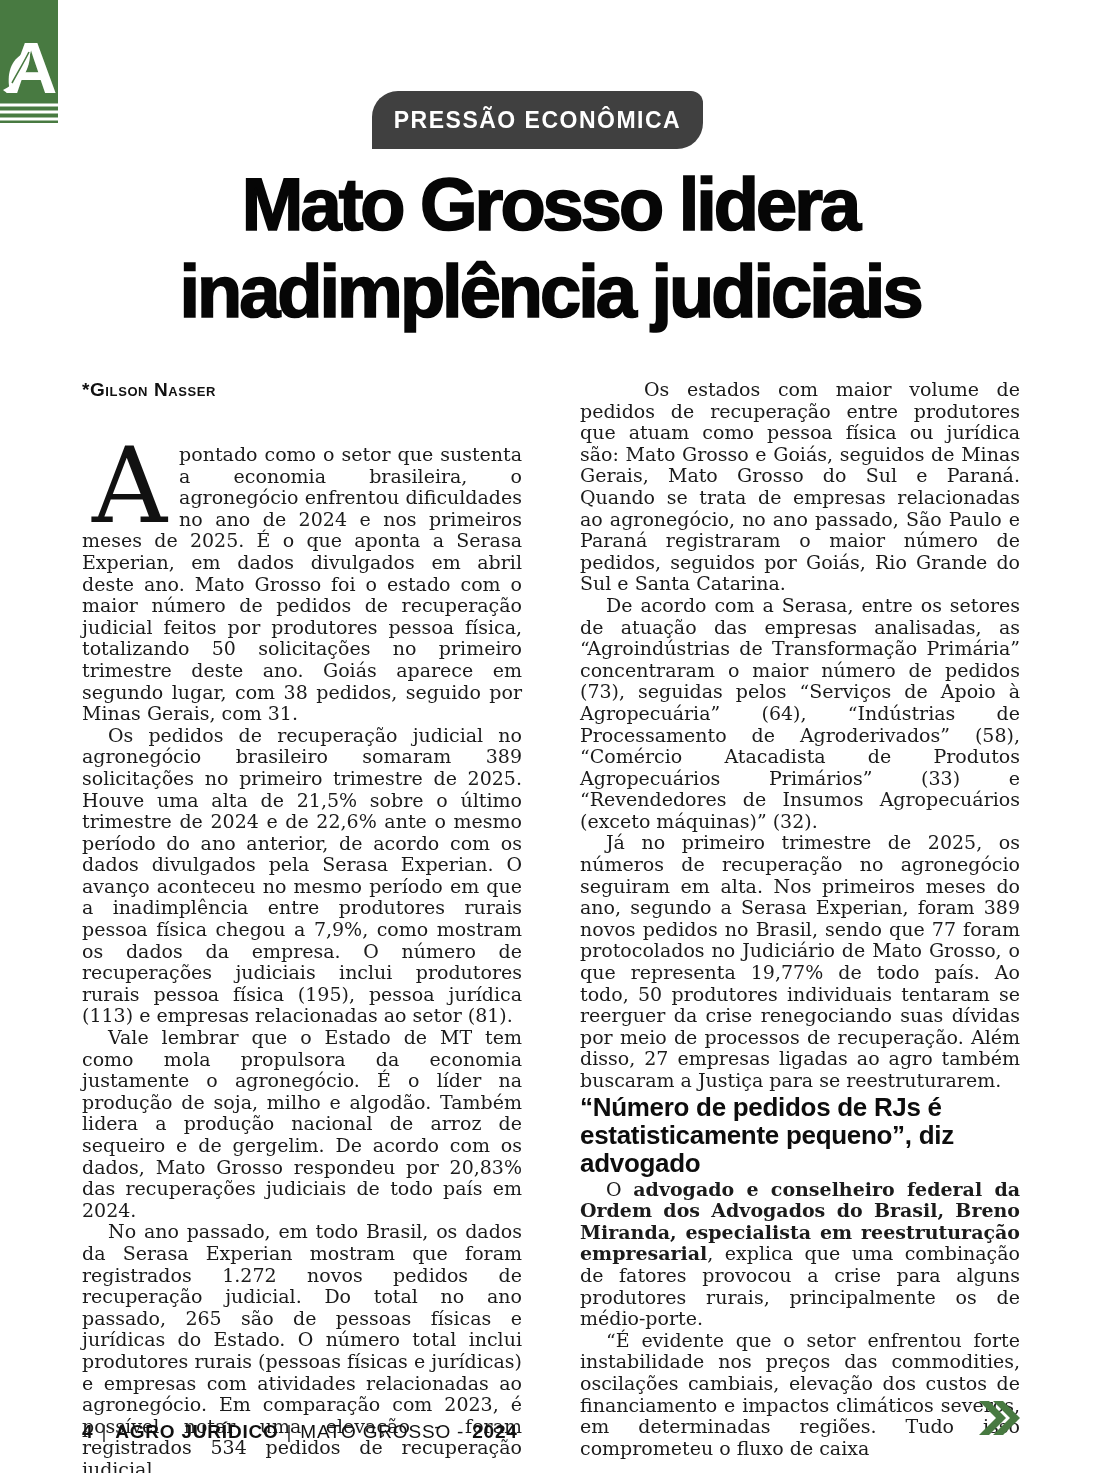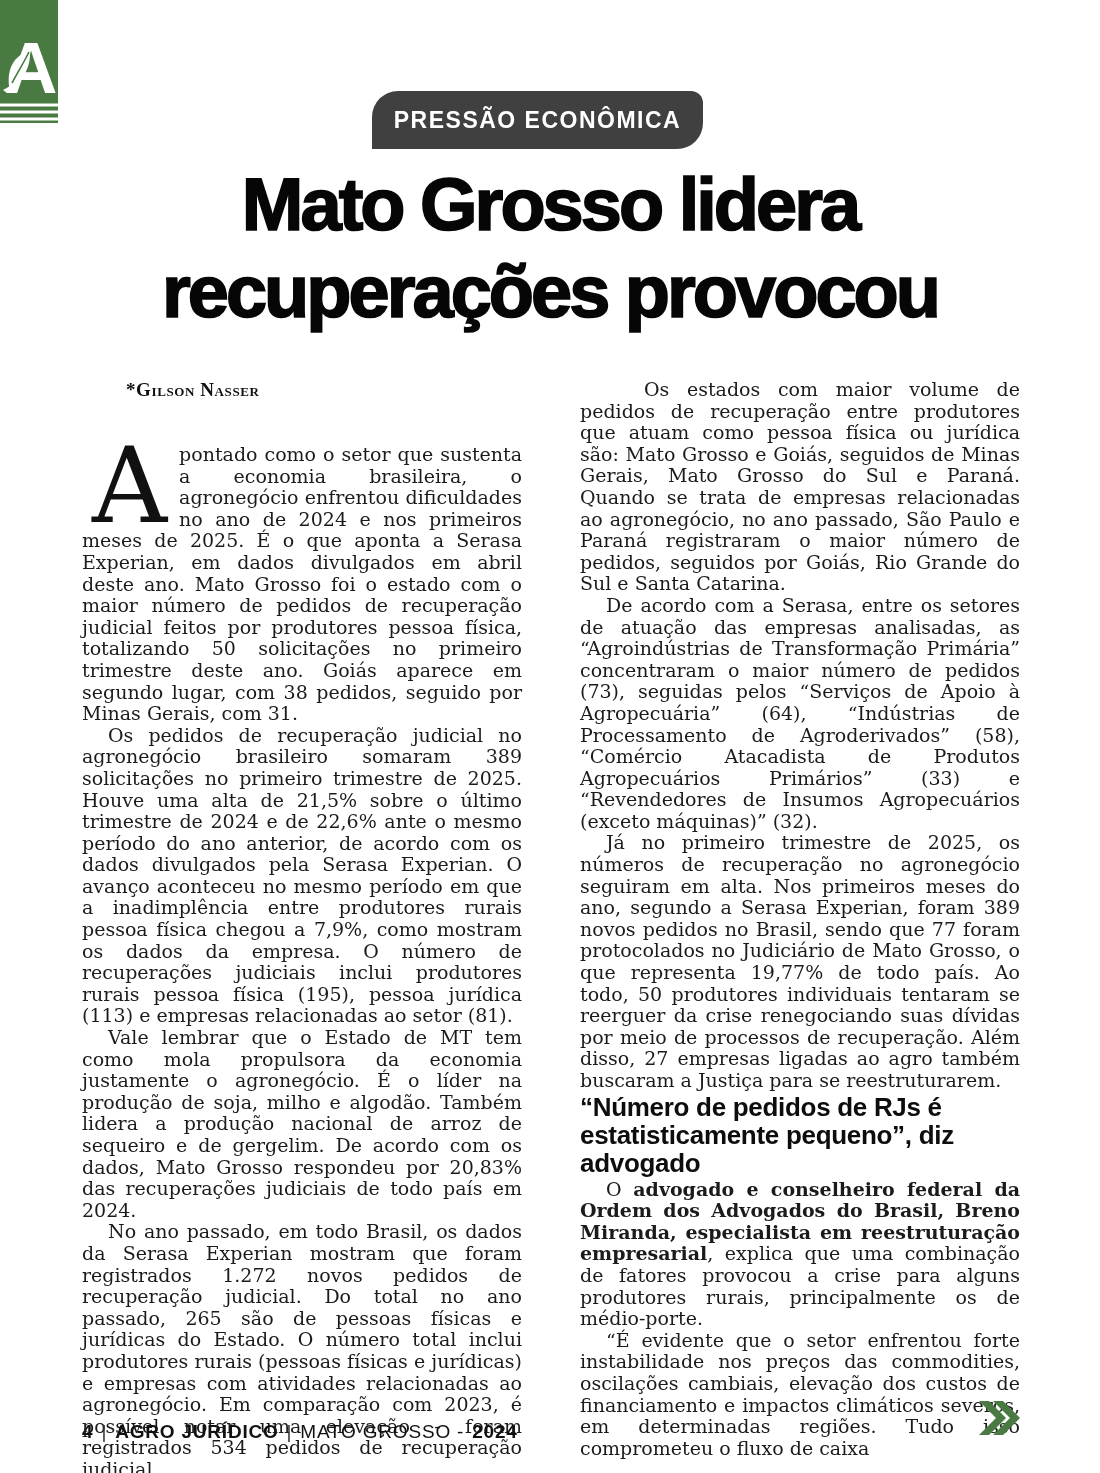--- a/index.html
+++ b/index.html
@@ -23,23 +23,23 @@
     font-family:"Liberation Sans", sans-serif; font-weight:900;
     font-size:74px; line-height:87px; letter-spacing:-3px;
     color:#060606; -webkit-text-stroke:1.7px #060606;
   }
   .headline .hl-line { display:block; }
 
   .columns { display:flex; justify-content:space-between; margin:44px 80px 0 82px; }
   .col { width:440px; }
 
   .byline {
-    font-family:Liberation Serif, serif; font-weight:bold;
+    font-family:Liberation Sans, sans-serif; font-weight:bold;
     font-variant:small-caps; font-size:19px; letter-spacing:0.6px;
-    color:#111; margin-bottom:43px; line-height:22px;margin-left:44px;
+    color:#111; margin-bottom:43px; line-height:22px;
   }
 
   p.body-p {
     text-align:justify; font-size:19px; line-height:21.6px;
     color:#1b1b1b; hyphens:auto;
   }
   p.indent { text-indent:26px; }
   p.indent-big { text-indent:64px; }
 
   .dropcap {
@@ -89,21 +89,21 @@
       <rect x="0" y="117.5" width="58" height="3" fill="#ffffff"></rect>
     </g>
   </svg>
 
   <div class="badge">
     <span>PRESSÃO ECONÔMICA</span>
   </div>
 
   <h1 class="headline">
     <span class="hl-line">Mato Grosso lidera</span>
-    <span class="hl-line">recuperações provocou</span>
+    <span class="hl-line">inadimplência judiciais</span>
   </h1>
 
   <div class="columns">
 
     <div class="col">
       <div class="byline">*Gilson Nasser</div>
       <p class="body-p"><span class="dropcap">A</span><span>pontado como o setor que sustenta a economia brasileira, o agronegócio enfrentou dificuldades no ano de 2024 e nos primeiros meses de 2025. É o que aponta a Serasa Experian, em dados divulgados em abril deste ano. Mato Grosso foi o estado com o maior número de pedidos de recuperação judicial feitos por produtores pessoa física, totalizando 50 solicitações no primeiro trimestre deste ano. Goiás aparece em segundo lugar, com 38 pedidos, seguido por Minas Gerais, com 31.</span></p>
       <p class="body-p indent">Os pedidos de recuperação judicial no agronegócio brasileiro somaram 389 solicitações no primeiro trimestre de 2025. Houve uma alta de 21,5% sobre o último trimestre de 2024 e de 22,6% ante o mesmo período do ano anterior, de acordo com os dados divulgados pela Serasa Experian. O avanço aconteceu no mesmo período em que a inadimplência entre produtores rurais pessoa física chegou a 7,9%, como mostram os dados da empresa. O número de recuperações judiciais inclui produtores rurais pessoa física (195), pessoa jurídica (113) e empresas relacionadas ao setor (81).</p>
       <p class="body-p indent">Vale lembrar que o Estado de MT tem como mola propulsora da economia justamente o agronegócio. É o líder na produção de soja, milho e algodão. Também lidera a produção nacional de arroz de sequeiro e de gergelim. De acordo com os dados, Mato Grosso respondeu por 20,83% das recuperações judiciais de todo país em 2024.</p>
       <p class="body-p indent">No ano passado, em todo Brasil, os dados da Serasa Experian mostram que foram registrados 1.272 novos pedidos de recuperação judicial. Do total no ano passado, 265 são de pessoas físicas e jurídicas do Estado. O número total inclui produtores rurais (pessoas físicas e jurídicas) e empresas com atividades relacionadas ao agronegócio. Em comparação com 2023, é possível notar uma elevação - foram registrados 534 pedidos de recuperação judicial.</p>

